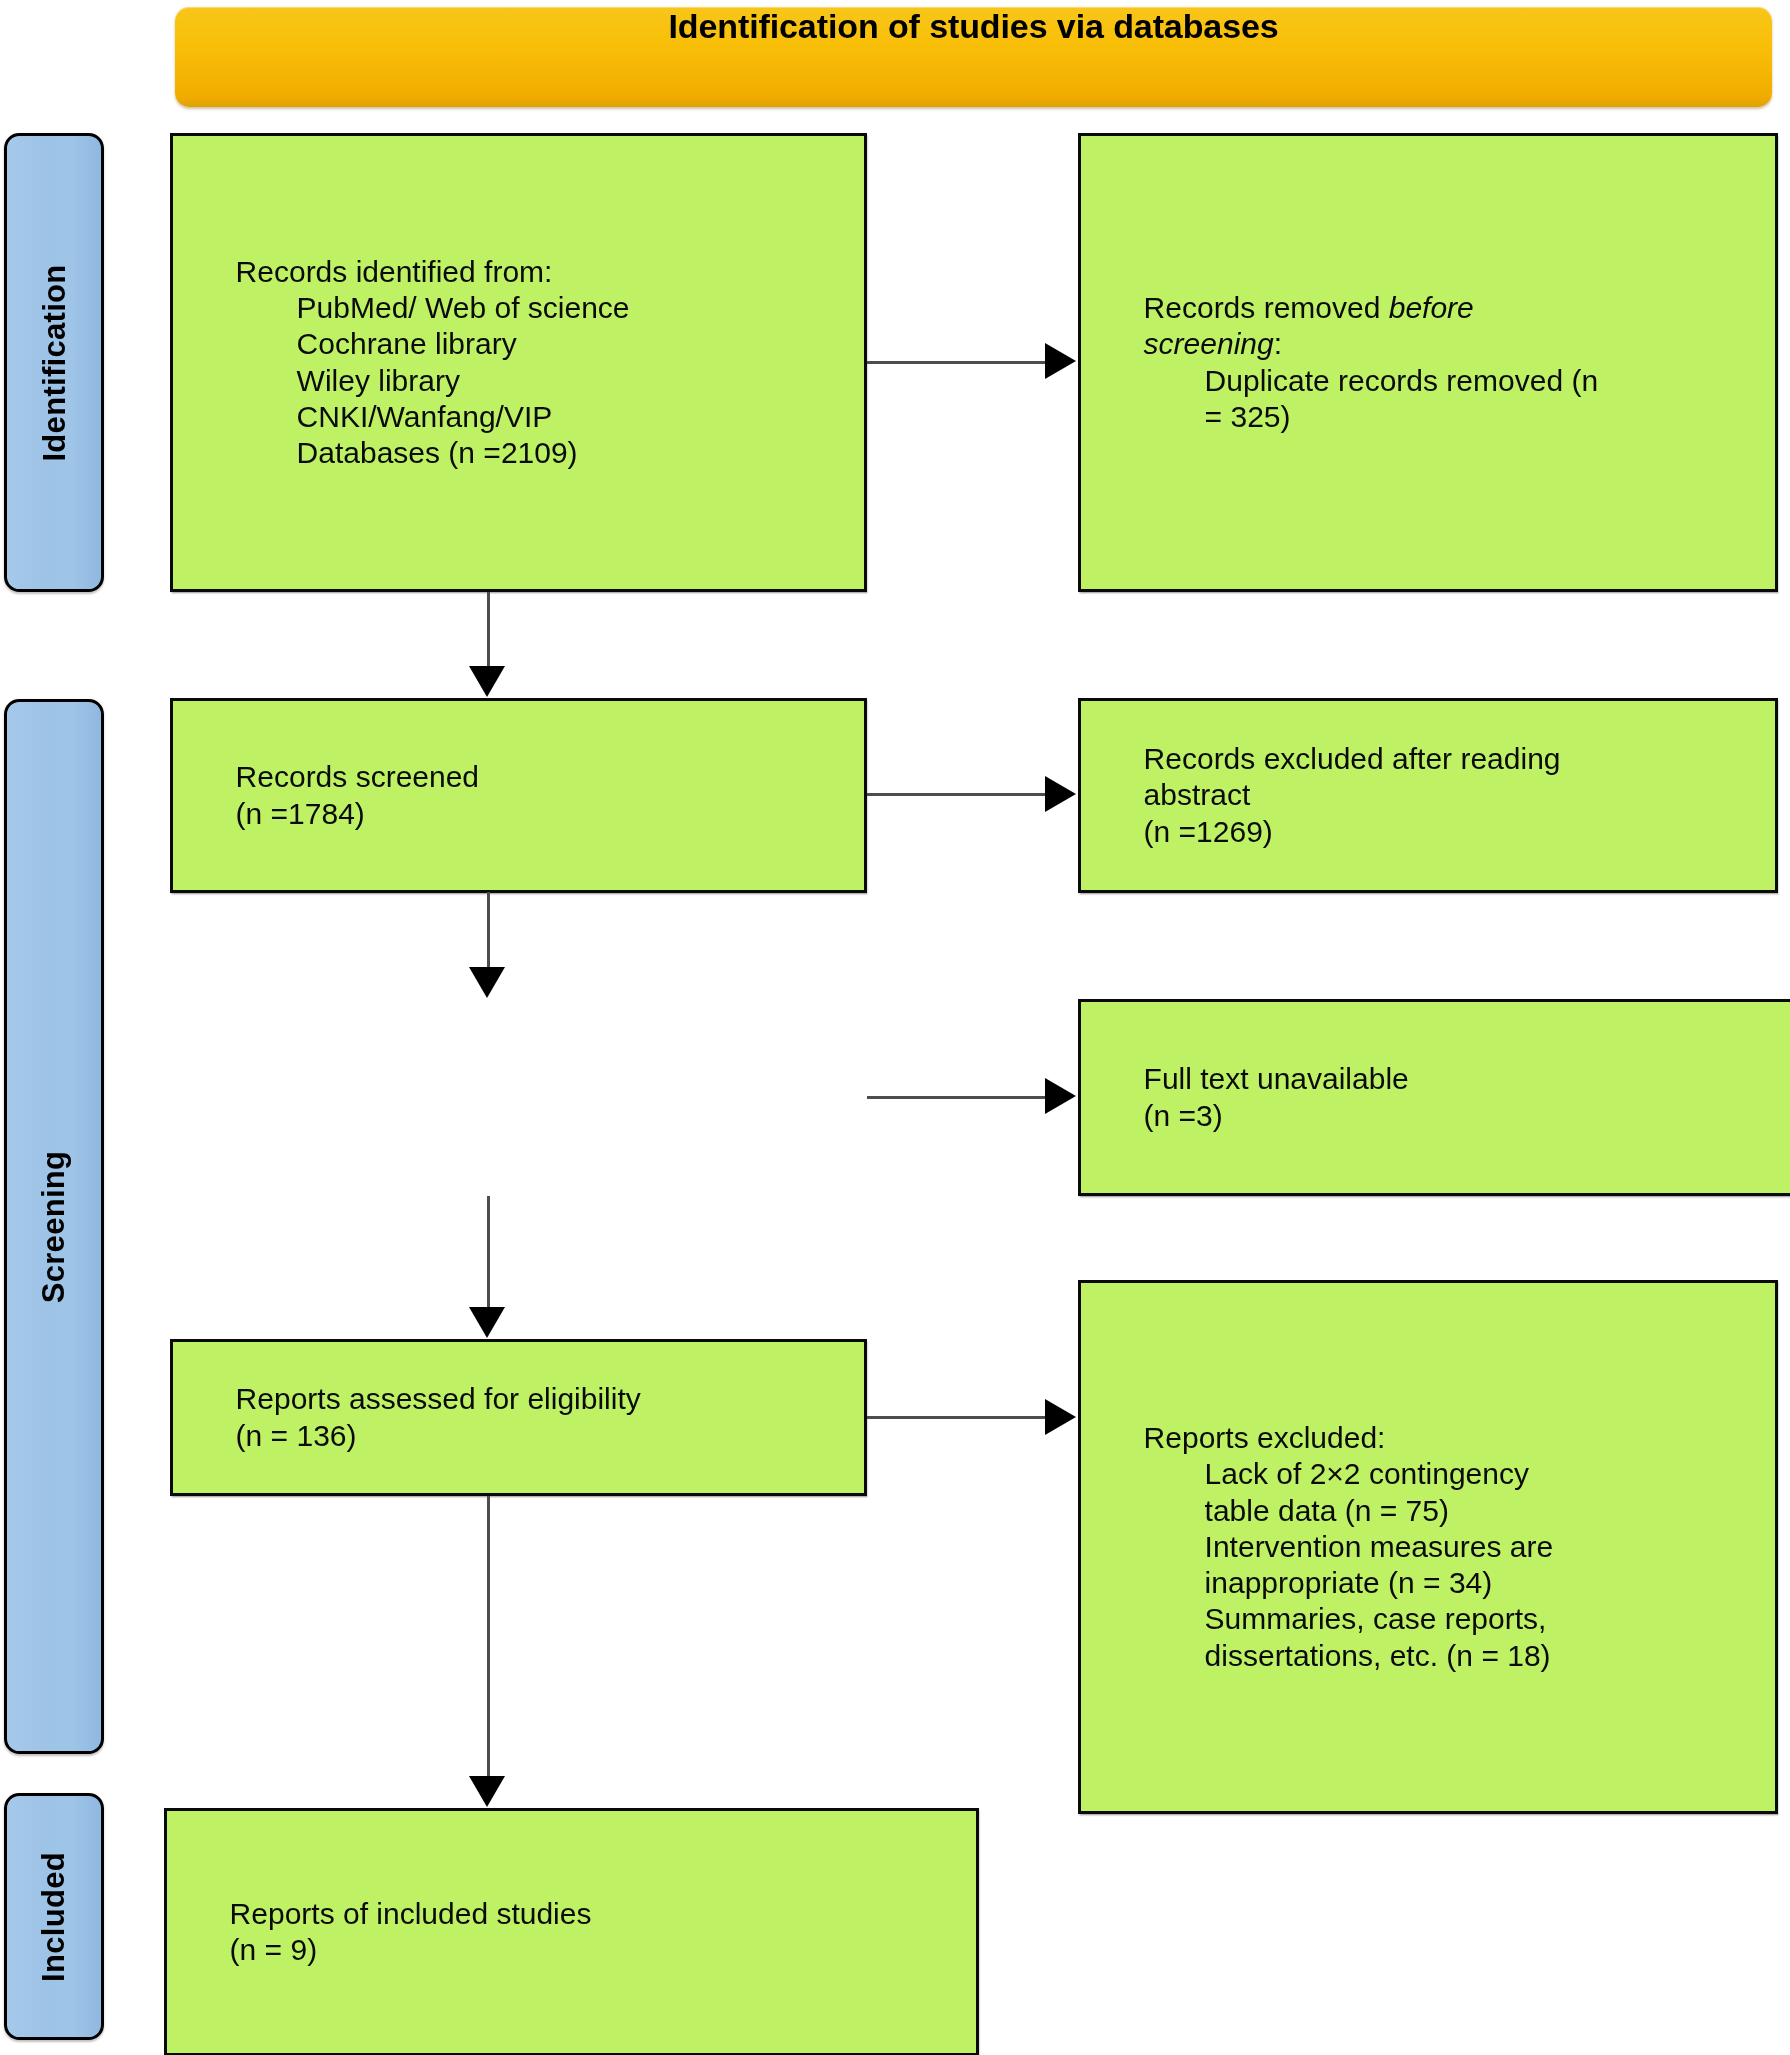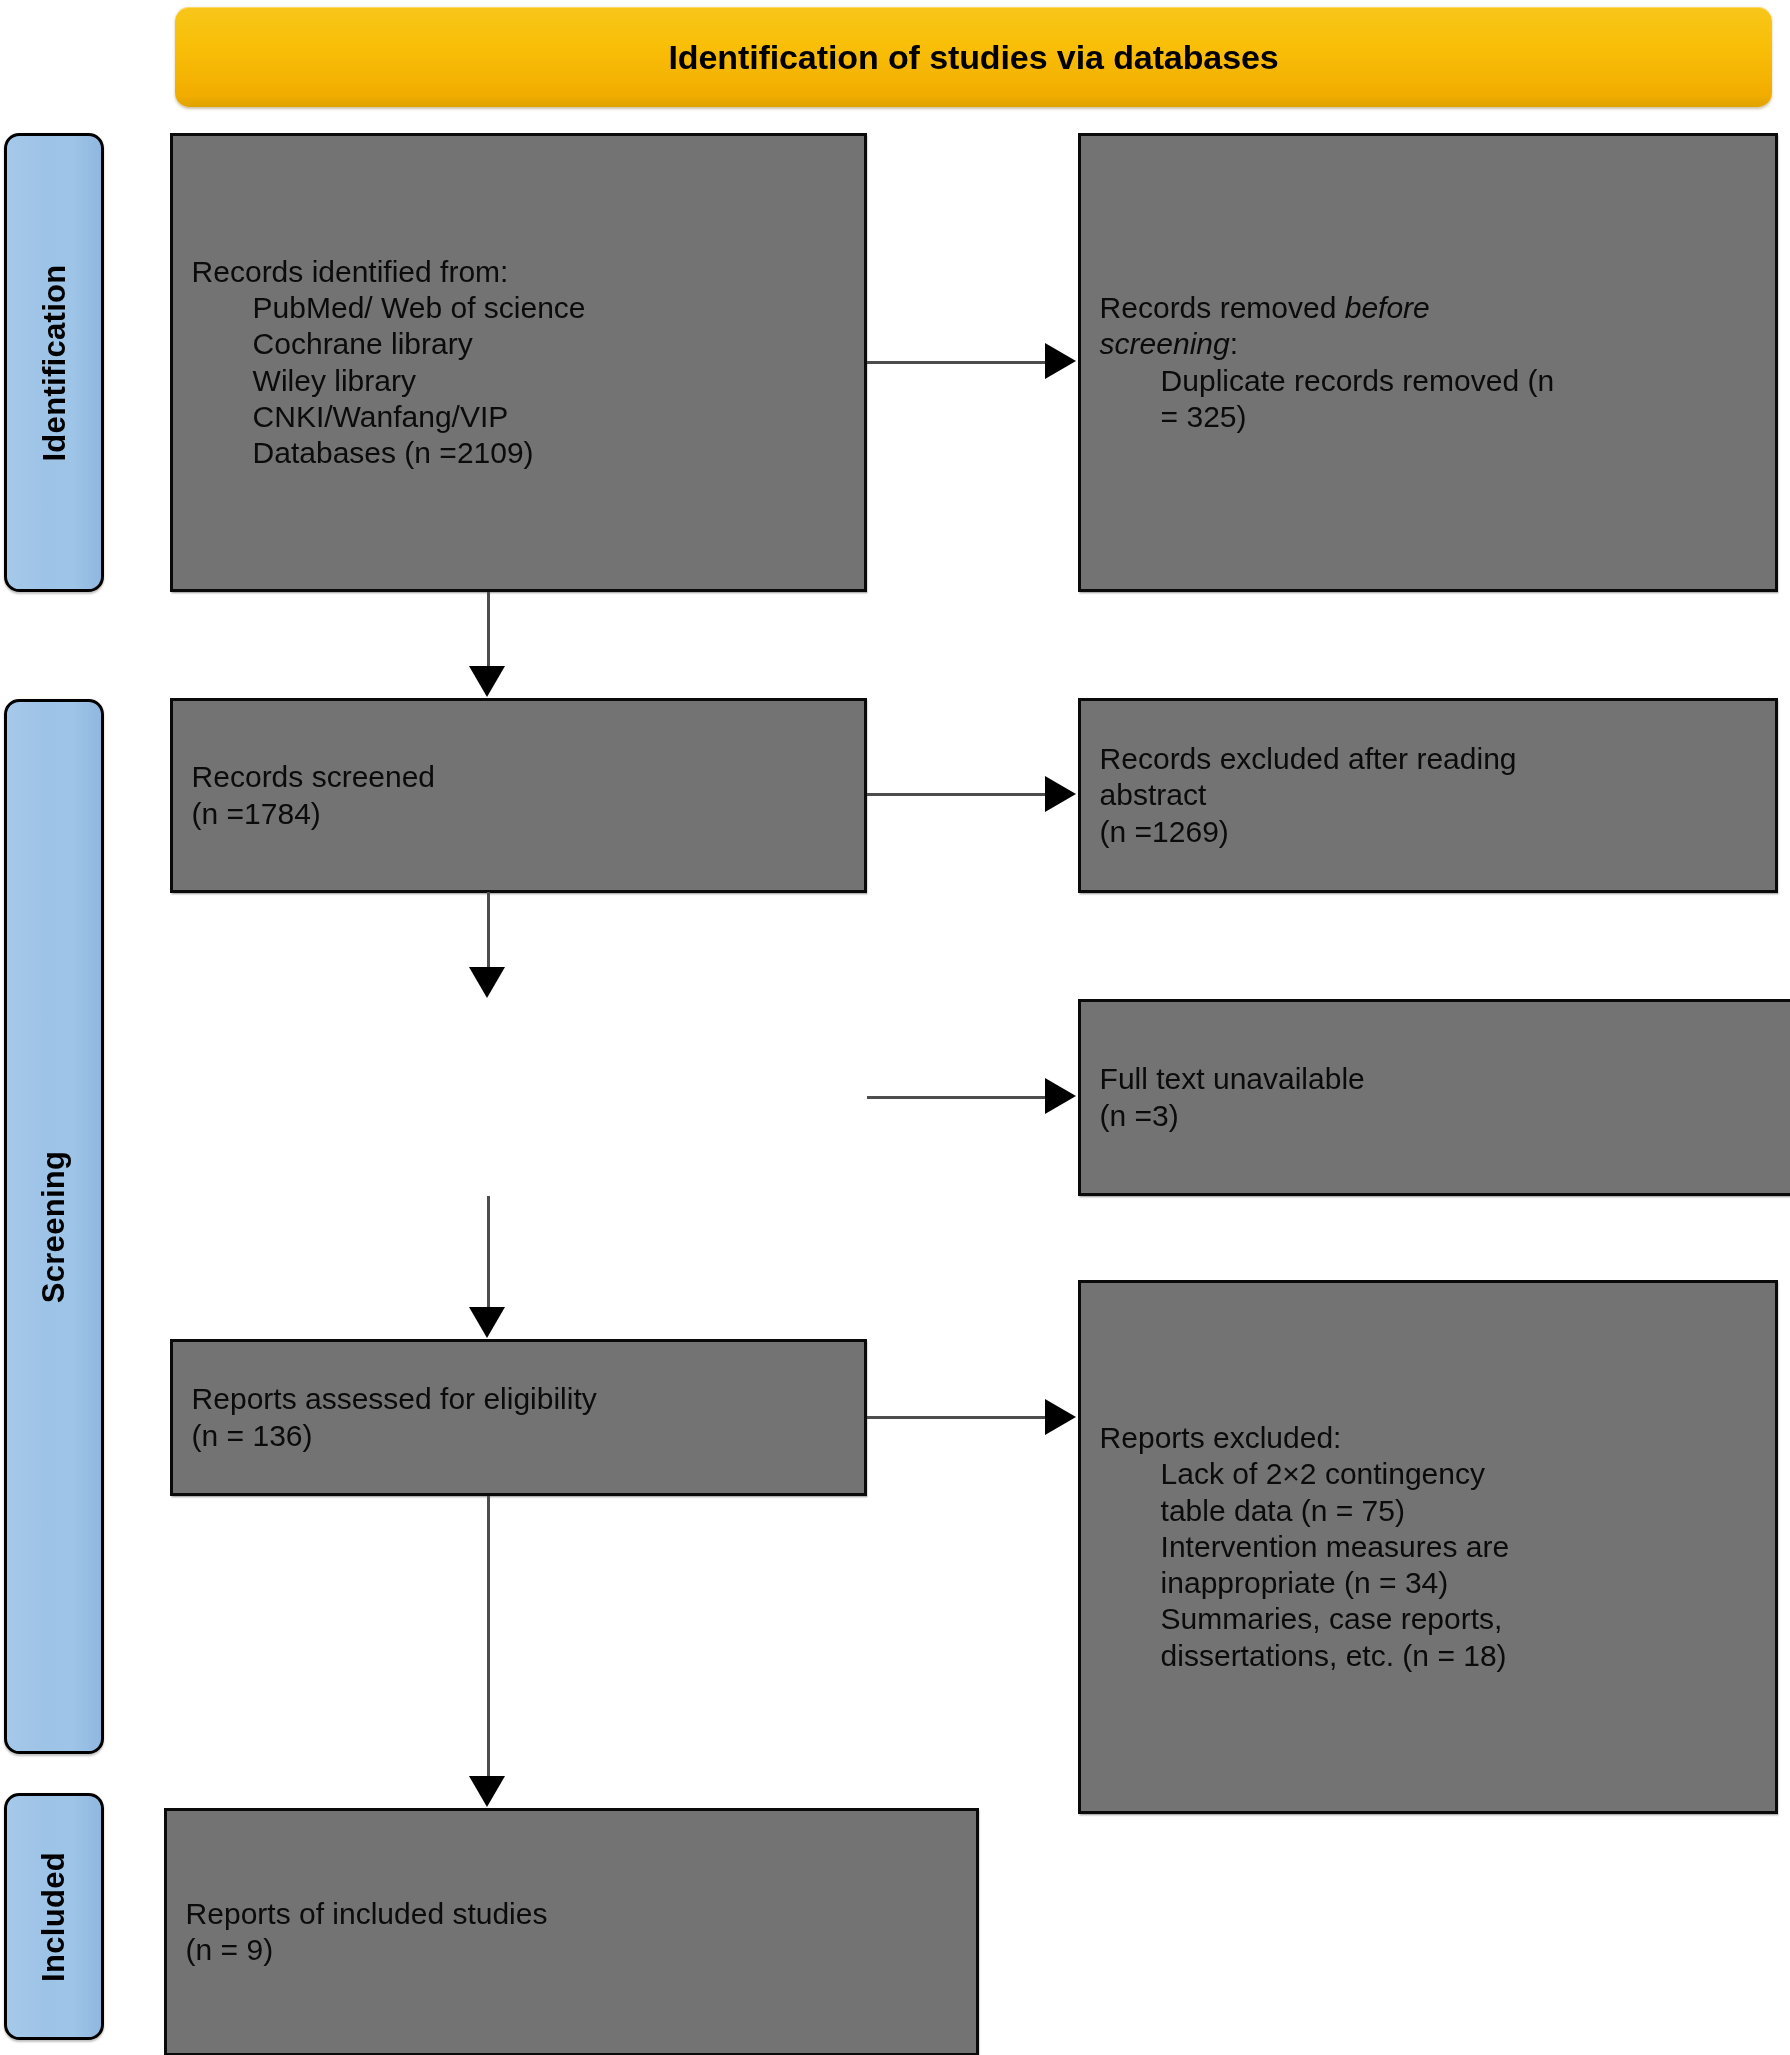--- a/index.html
+++ b/index.html
@@ -14,21 +14,21 @@
   }
 
   
   .banner{
     position:absolute;
     left:175px; top:7.1px;
     width:1597px; height:100px;
     border-radius:14.2px;
     background:linear-gradient(180deg,#f7c61a 0%,#f9bf08 38%,#f2ad00 88%,#e0a200 100%);
     box-shadow:0 1.6px 2.7px rgba(120,80,0,.35), inset 0 1.1px 0.5px rgba(255,255,255,.35);
-    display:flex; align-items:center; justify-content:center;
+    display:flex; justify-content:center;
   }
   .banner-text{
     font-size:34px;
     font-weight:bold;
     color:#000000;
     letter-spacing:-0.1px;
     white-space:nowrap;
   }
 
   
@@ -49,26 +49,27 @@
     color:#000000;
     letter-spacing:0.3px;
   }
   #stage-identification{ left:4.4px; top:133px;  width:100px; height:459px; }
   #stage-screening{      left:4.4px; top:699px; width:100px; height:1055px; }
   #stage-included{       left:4.4px; top:1793px; width:100px; height:247px; }
 
   
   .box{
     position:absolute;
-    background:#737373;
+    background:#bef264;
     border:3.8px solid #0a0a0a;
     box-sizing:border-box;
     box-shadow:1.1px 1.6px 1.6px rgba(0,0,0,.30);
     display:flex;
     align-items:center;
+    padding-left:44px;
   }
   .box-body{
     padding:0 18.6px;
     width:100%;
     box-sizing:border-box;
   }
   .line{
     font-size:30px;
     line-height:1.21;
     color:#0b0b0b;

